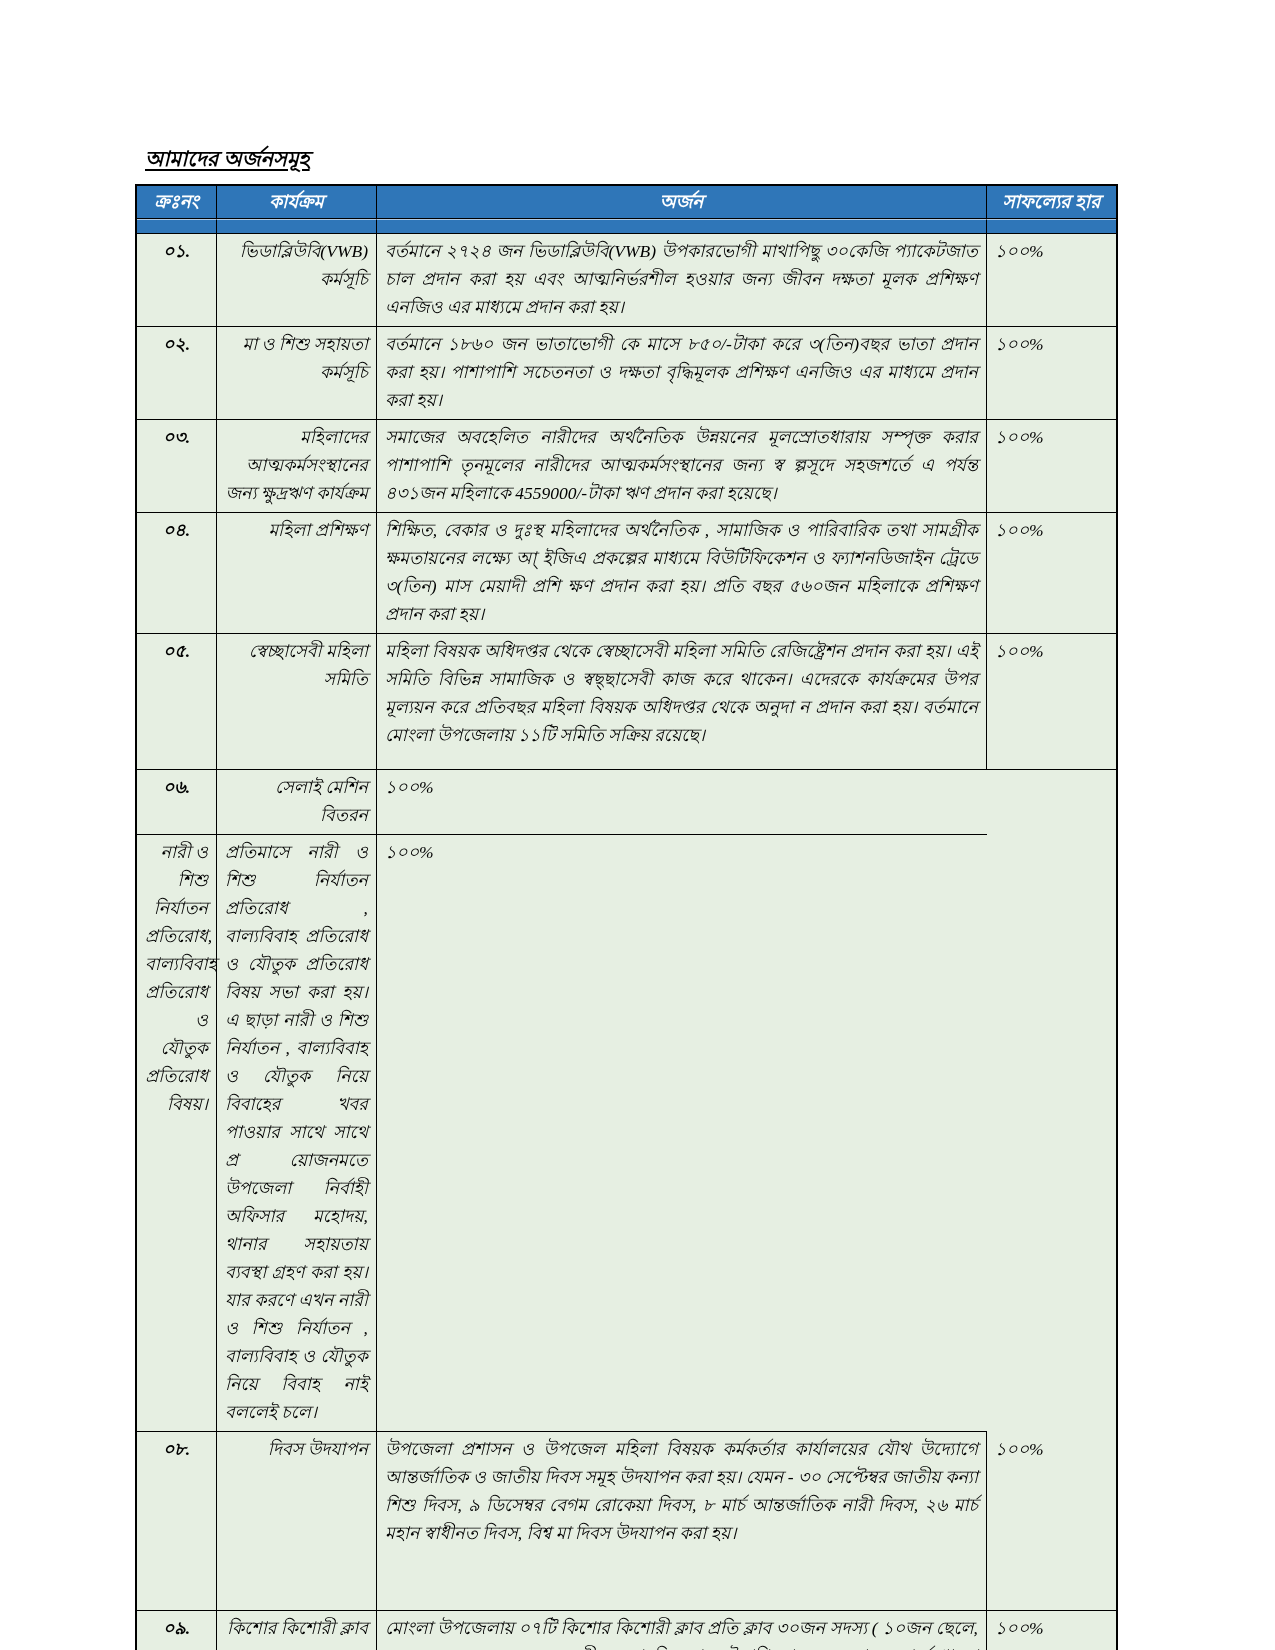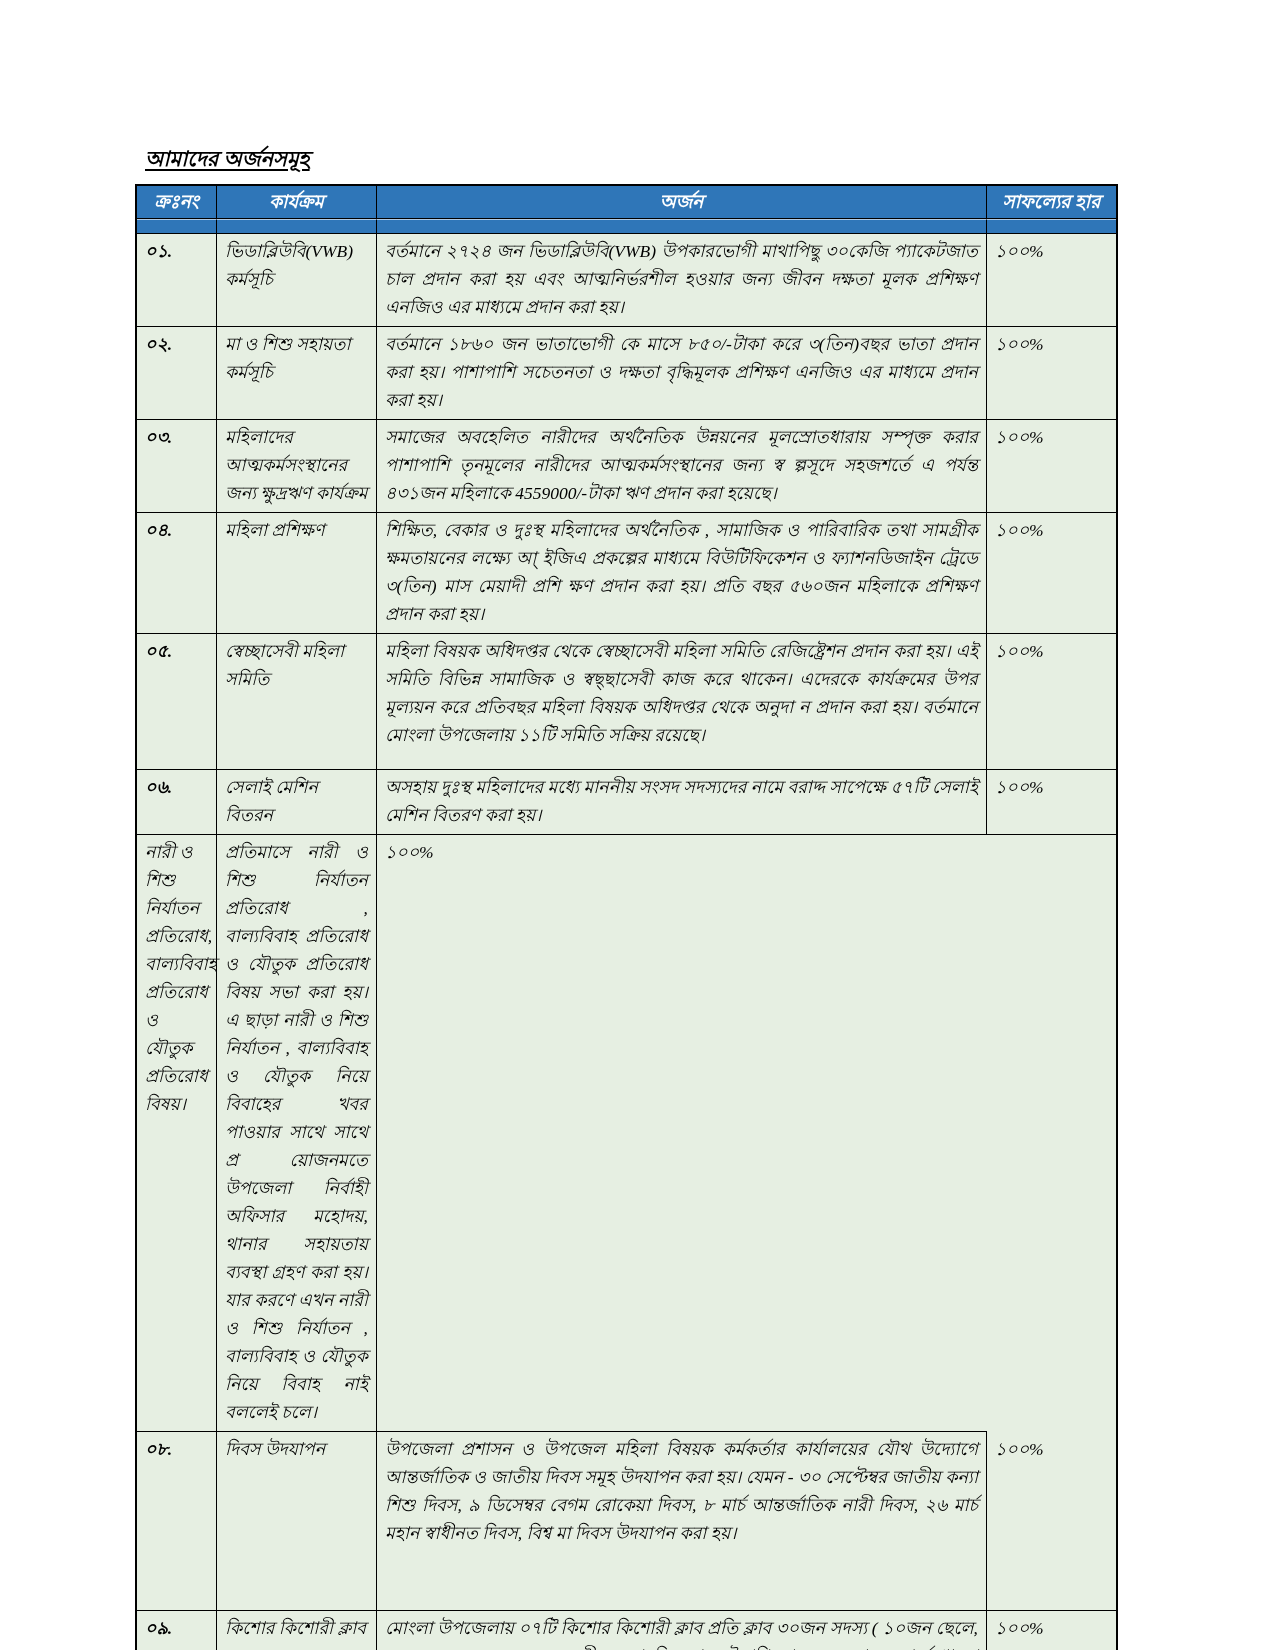--- a/index.html
+++ b/index.html
@@ -63,22 +63,22 @@
     line-height: 1.3;
   }
   .thead-strip .td {
     background: #2f76b8;
     border-top: 1px solid #aecbe8;
     height: 15px;
     padding: 0;
   }
 
   
-  .c-no    { font-weight: bold; }
-  .c-prog  { text-align: left; }
+  .c-no    { text-align: center; font-weight: bold; }
+  .c-prog  { text-align: right; }
   .c-ach   { text-align: justify; }
   .c-rate  { }
   .u { text-decoration: underline; text-underline-offset: 3px; }
 </style>
 </head>
 <body>
 
 <div class="page">
 
   <div class="doc-title">আমাদের অর্জনসমূহ</div>
@@ -130,21 +130,20 @@
     <div class="tr" style="min-height:136px">
       <div class="td c-no">০৫.</div>
       <div class="td c-prog">স্বেচ্ছাসেবী মহিলা সমিতি</div>
       <div class="td c-ach">মহিলা বিষয়ক অধিদপ্তর থেকে স্বেচ্ছাসেবী মহিলা সমিতি রেজিষ্ট্রেশন প্রদান করা হয়। এই সমিতি বিভিন্ন সামাজিক ও স্বছ্ছাসেবী কাজ করে থাকেন। এদেরকে কার্যক্রমের উপর মূল্যয়ন করে প্রতিবছর মহিলা বিষয়ক অধিদপ্তর থেকে অনুদা ন প্রদান করা হয়। বর্তমানে মোংলা উপজেলায় ১১টি সমিতি সক্রিয় রয়েছে।</div>
       <div class="td c-rate">১০০%</div>
     </div>
 
     <div class="tr" style="min-height:60px">
       <div class="td c-no">০৬.</div>
       <div class="td c-prog">সেলাই মেশিন বিতরন</div>
-      <div class="td c-ach">অসহায় দুঃস্থ মহিলাদের মধ্যে মাননীয় সংসদ সদস্যদের নামে বরাদ্দ সাপেক্ষে ৫৭টি সেলাই মেশিন বিতরণ করা হয়।</div>
       <div class="td c-rate">১০০%</div>
     </div>
 
     <div class="tr" style="min-height:152px">
       <div class="td c-prog">নারী ও শিশু নির্যাতন প্রতিরোধ, বাল্যবিবাহ প্রতিরোধ ও যৌতুক প্রতিরোধ বিষয়।</div>
       <div class="td c-ach">প্রতিমাসে নারী ও শিশু নির্যাতন প্রতিরোধ , বাল্যবিবাহ প্রতিরোধ ও যৌতুক প্রতিরোধ বিষয় সভা করা হয়। এ ছাড়া নারী ও শিশু নির্যাতন , বাল্যবিবাহ ও যৌতুক নিয়ে বিবাহের খবর পাওয়ার সাথে সাথে প্র য়োজনমতে উপজেলা নির্বাহী অফিসার মহোদয়, থানার সহায়তায় ব্যবস্থা গ্রহণ করা হয়। যার করণে এখন নারী ও শিশু নির্যাতন , বাল্যবিবাহ ও যৌতুক নিয়ে বিবাহ নাই বললেই চলে।</div>
       <div class="td c-rate">১০০%</div>
     </div>
 
     <div class="tr" style="min-height:179px">

